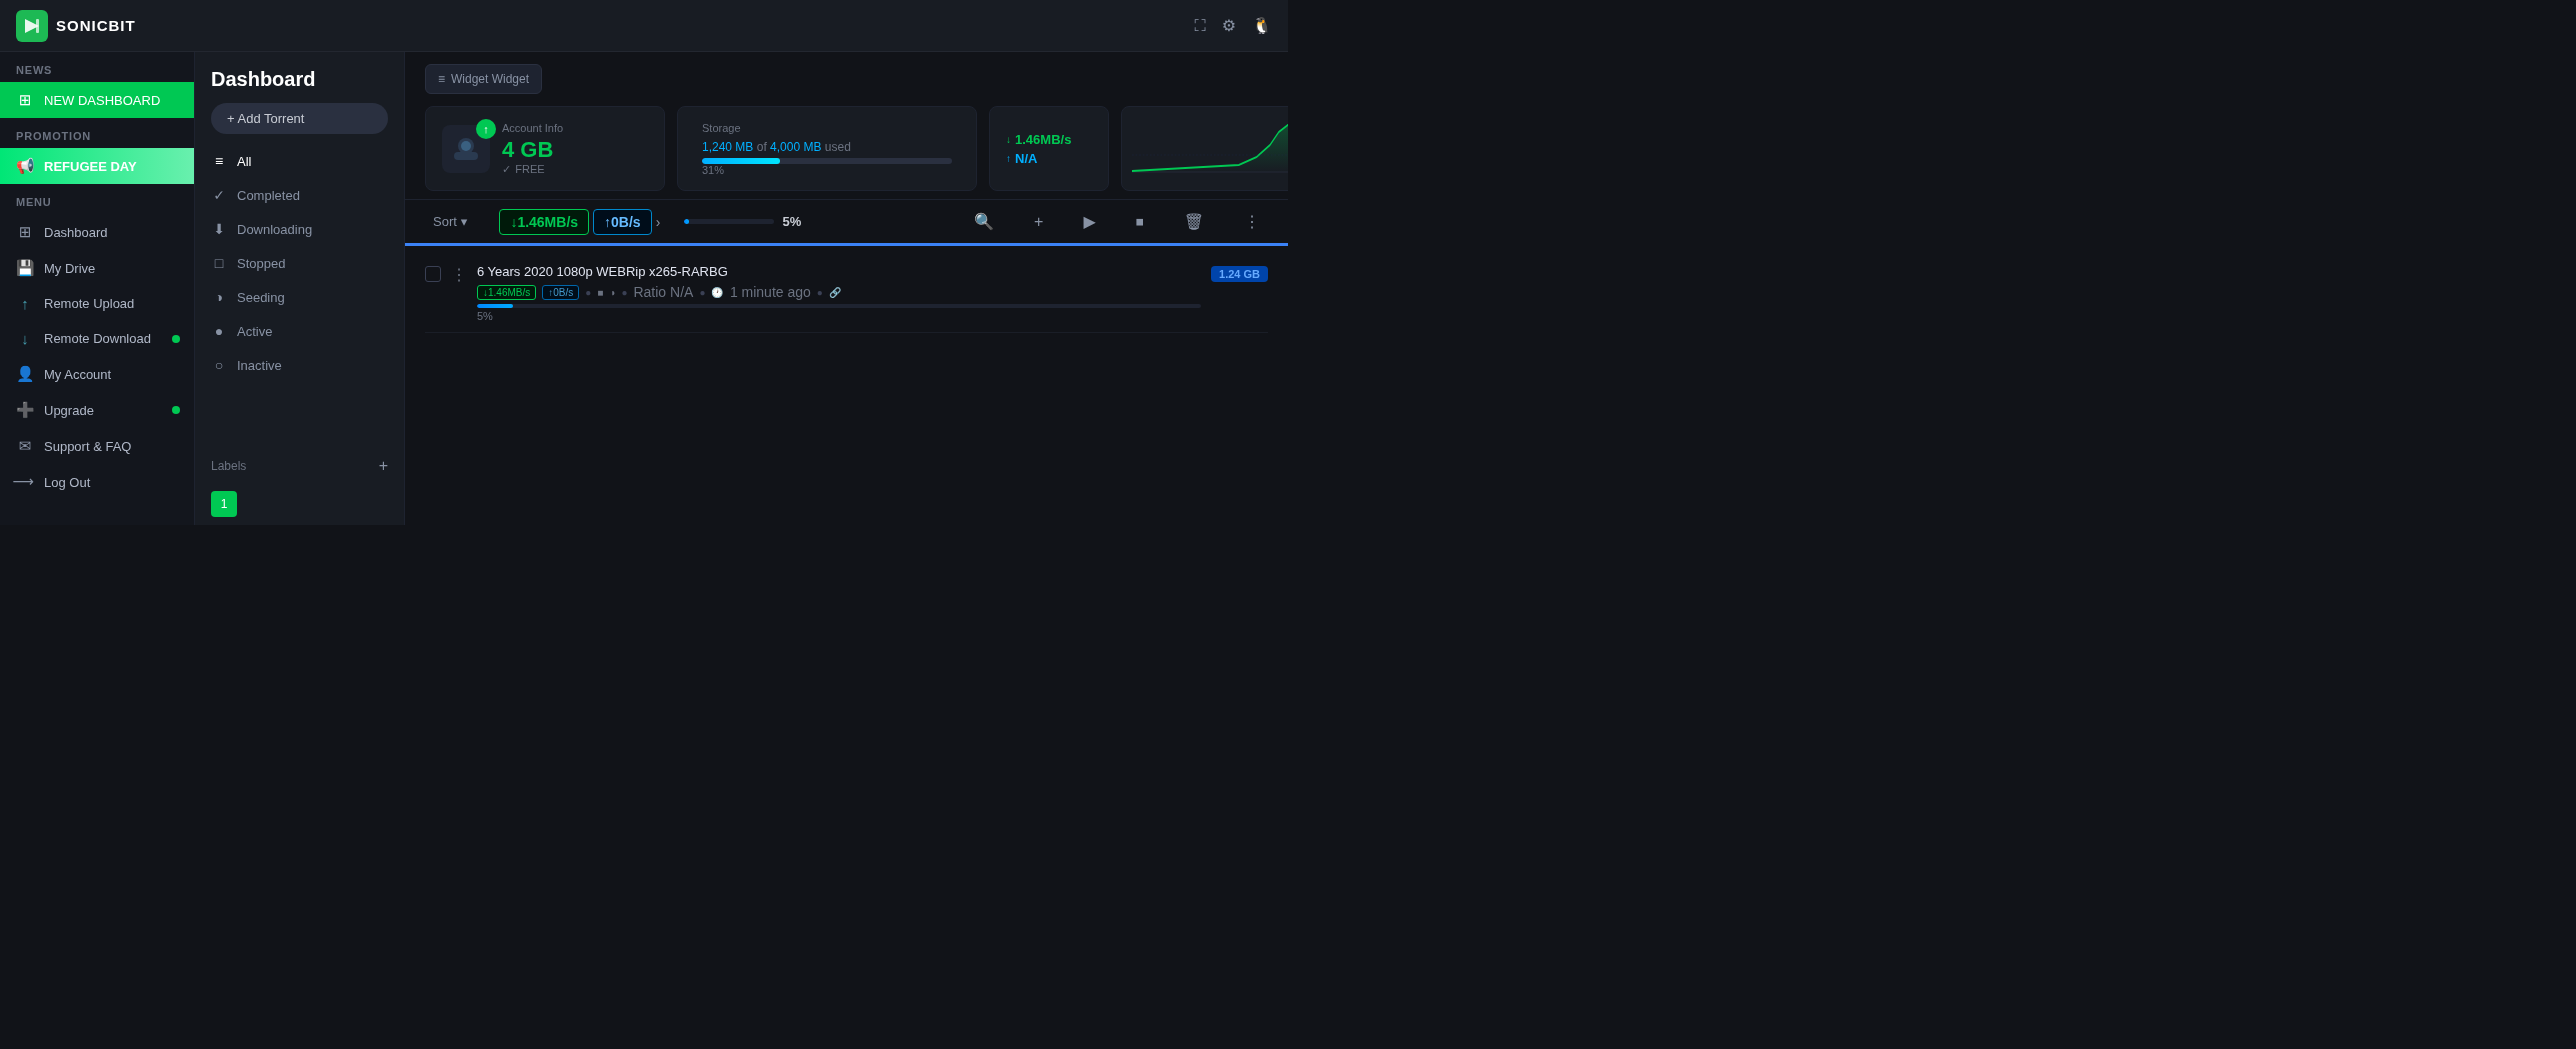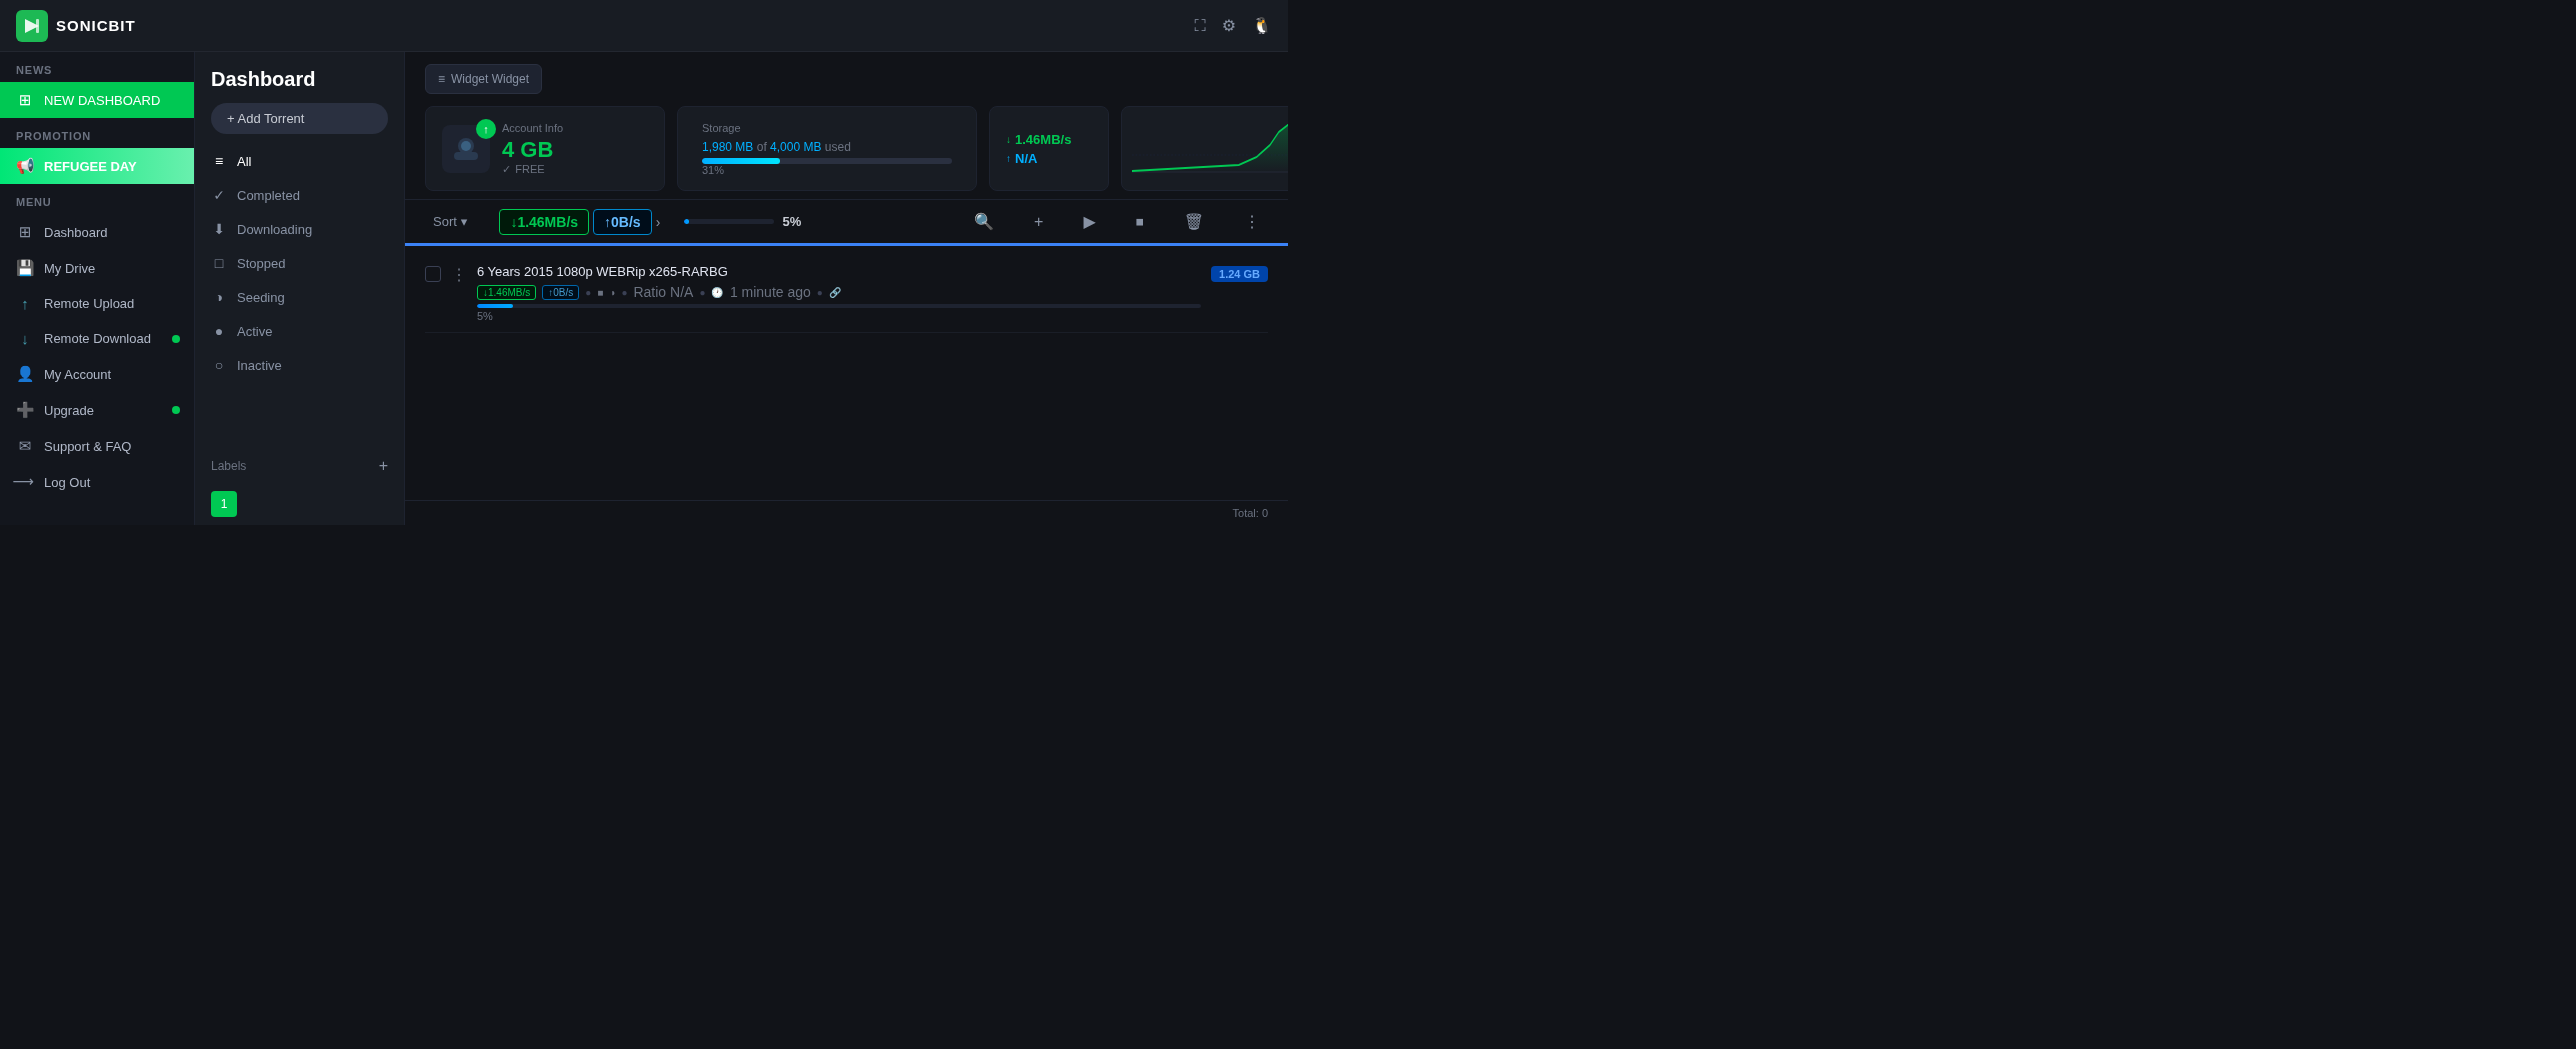--- a/index.html
+++ b/index.html
@@ -674,21 +674,21 @@
             <span>✓</span>
             <span>FREE</span>
           </div>
         </div>
       </div>
 
       <div class="widget-storage">
         <div class="widget-label">Storage</div>
         <div class="storage-bar-row">
           <span class="storage-text">
-            <span>1,980 MB</span>
+            <span>1,240 MB</span>
             <span style="color:#6b7280"> of </span>
             <span style="color:#00b0ff">4,000 MB</span>
             <span style="color:#6b7280"> used</span>
           </span>
         </div>
         <div class="storage-bar">
           <div class="storage-fill"></div>
         </div>
         <div class="storage-pct">31%</div>
       </div>
@@ -750,21 +750,21 @@
       <button class="control-icon-btn">⏹</button>
       <button class="control-icon-btn">🗑</button>
       <button class="control-icon-btn">⋮</button>
     </div>
 
     <div class="torrent-list">
       <div class="torrent-item">
         <div class="torrent-checkbox"></div>
         <span class="torrent-menu-btn">⋮</span>
         <div class="torrent-info">
-          <div class="torrent-name">6 Years 2015 1080p WEBRip x265-RARBG</div>
+          <div class="torrent-name">6 Years 2020 1080p WEBRip x265-RARBG</div>
           <div class="torrent-meta">
             <span class="tag-down">↓1.46MB/s</span>
             <span class="tag-up">↑0B/s</span>
             <span class="meta-dot">●</span>
             <span class="meta-icon">■</span>
             <span class="meta-icon">◑</span>
             <span class="meta-dot">●</span>
             <span class="meta-text">Ratio N/A</span>
             <span class="meta-dot">●</span>
             <span class="meta-icon">🕐</span>
@@ -774,17 +774,16 @@
           </div>
           <div class="torrent-progress-bar">
             <div class="torrent-progress-fill" style="width:5%"></div>
           </div>
           <div class="torrent-pct">5%</div>
         </div>
         <span class="torrent-size-badge">1.24 GB</span>
       </div>
     </div>
 
-    <div class="total-label">Total: 0</div>
 
   </div>
 </div>
 
 
 </body></html>

